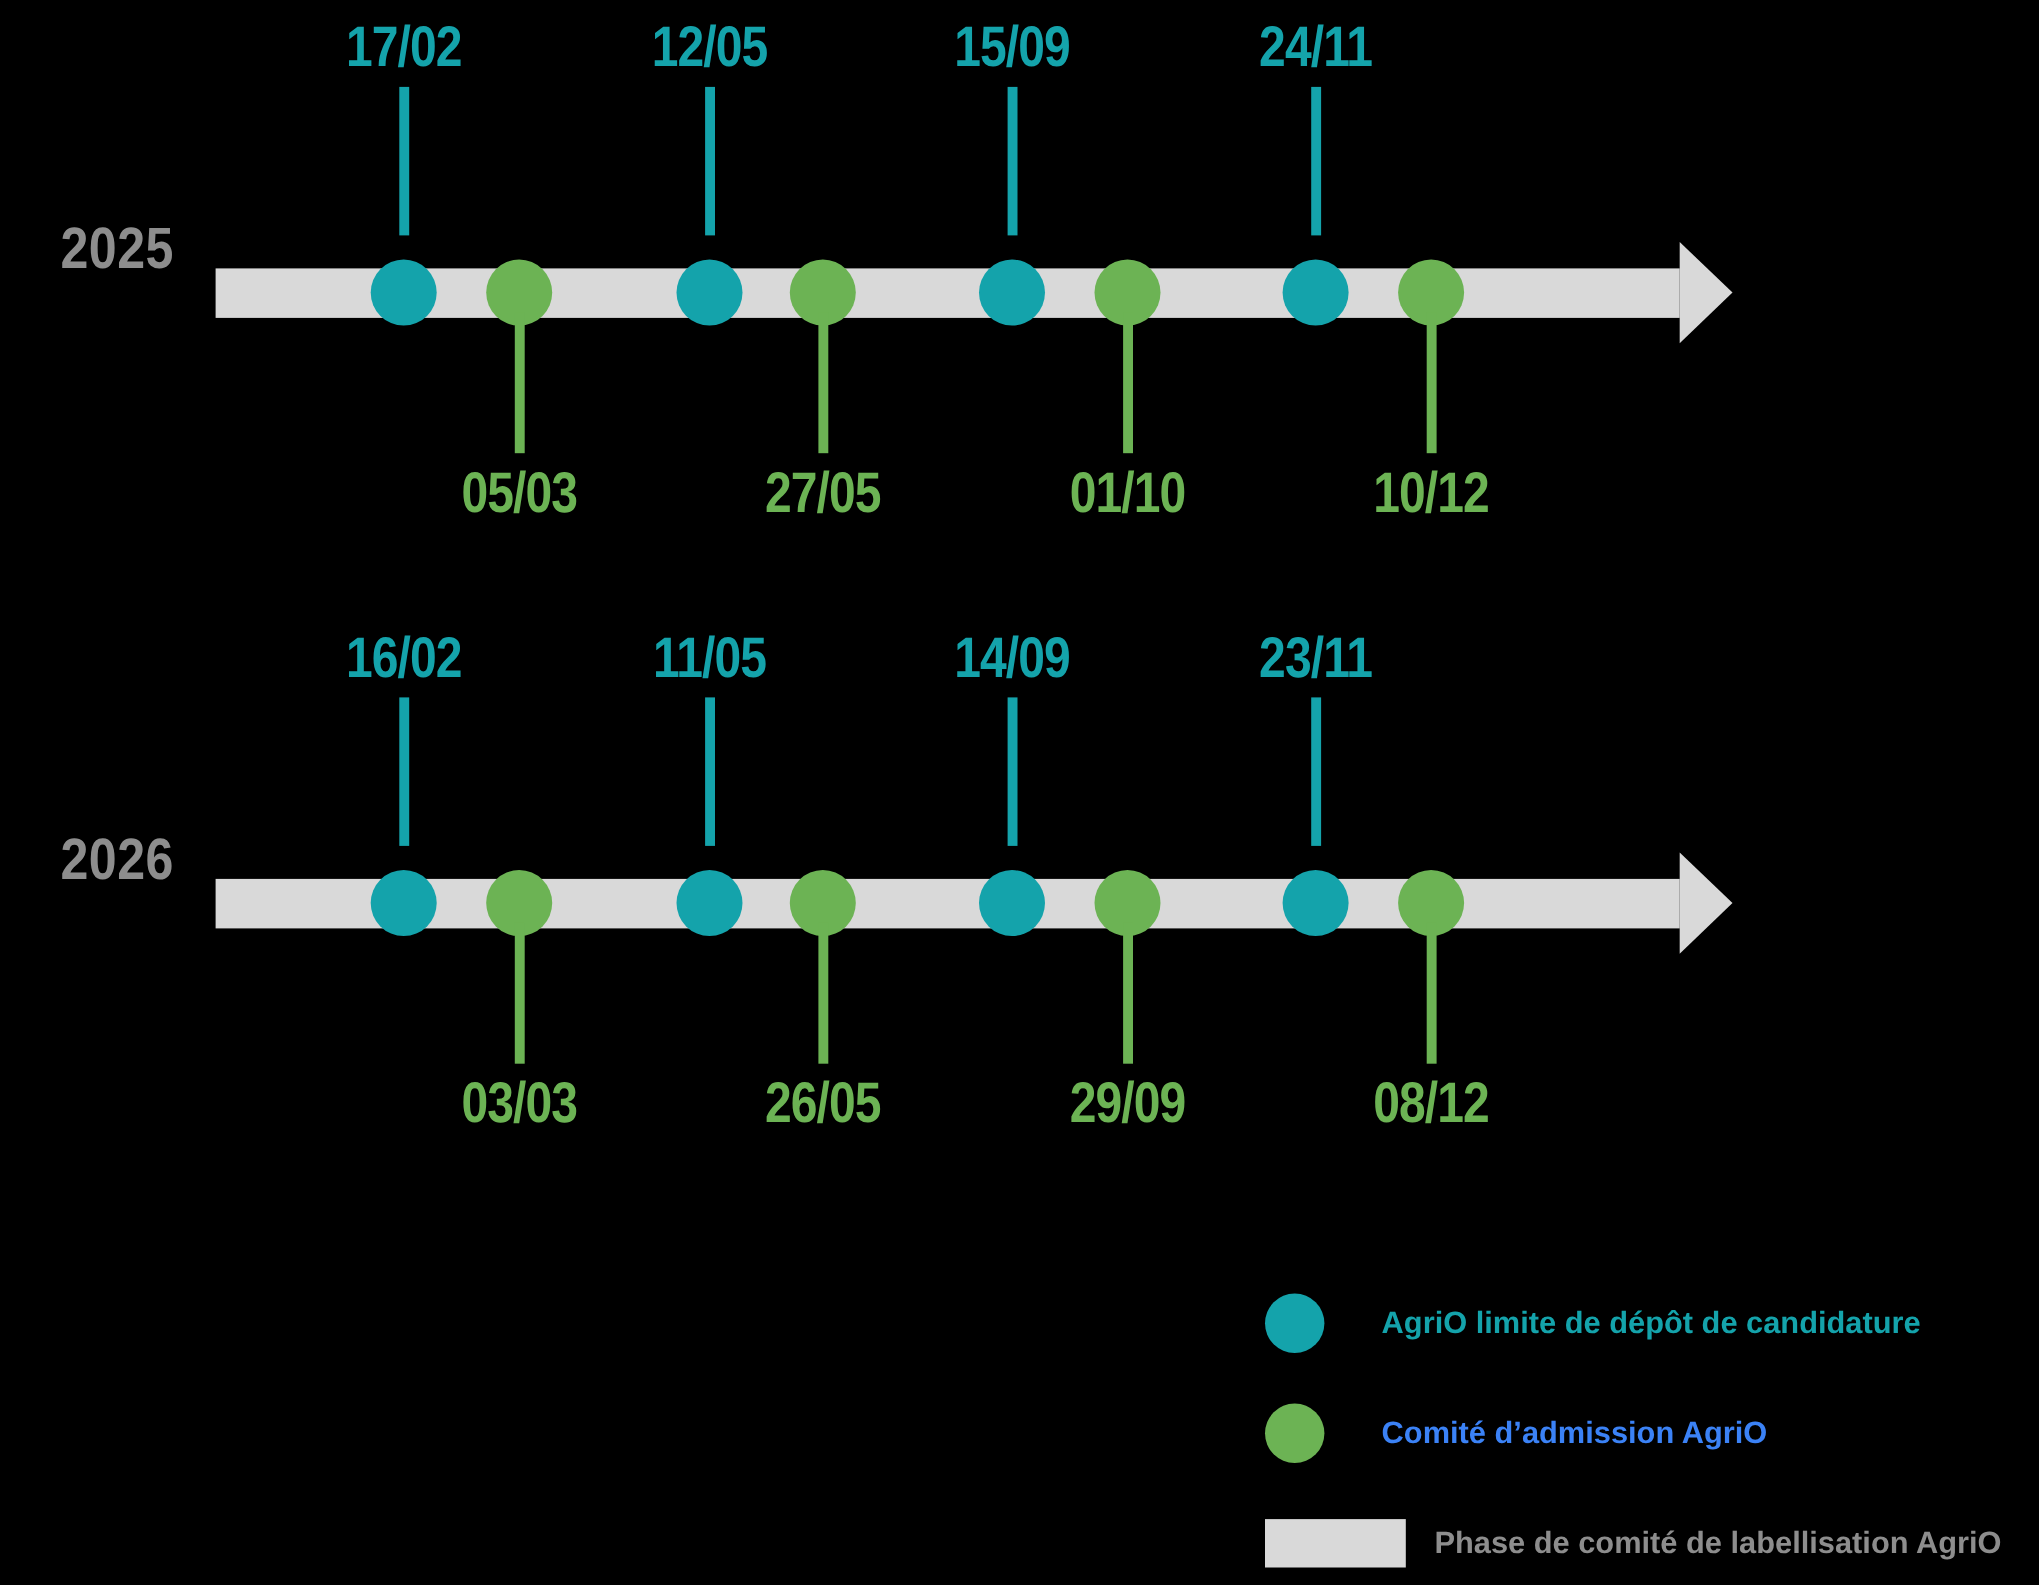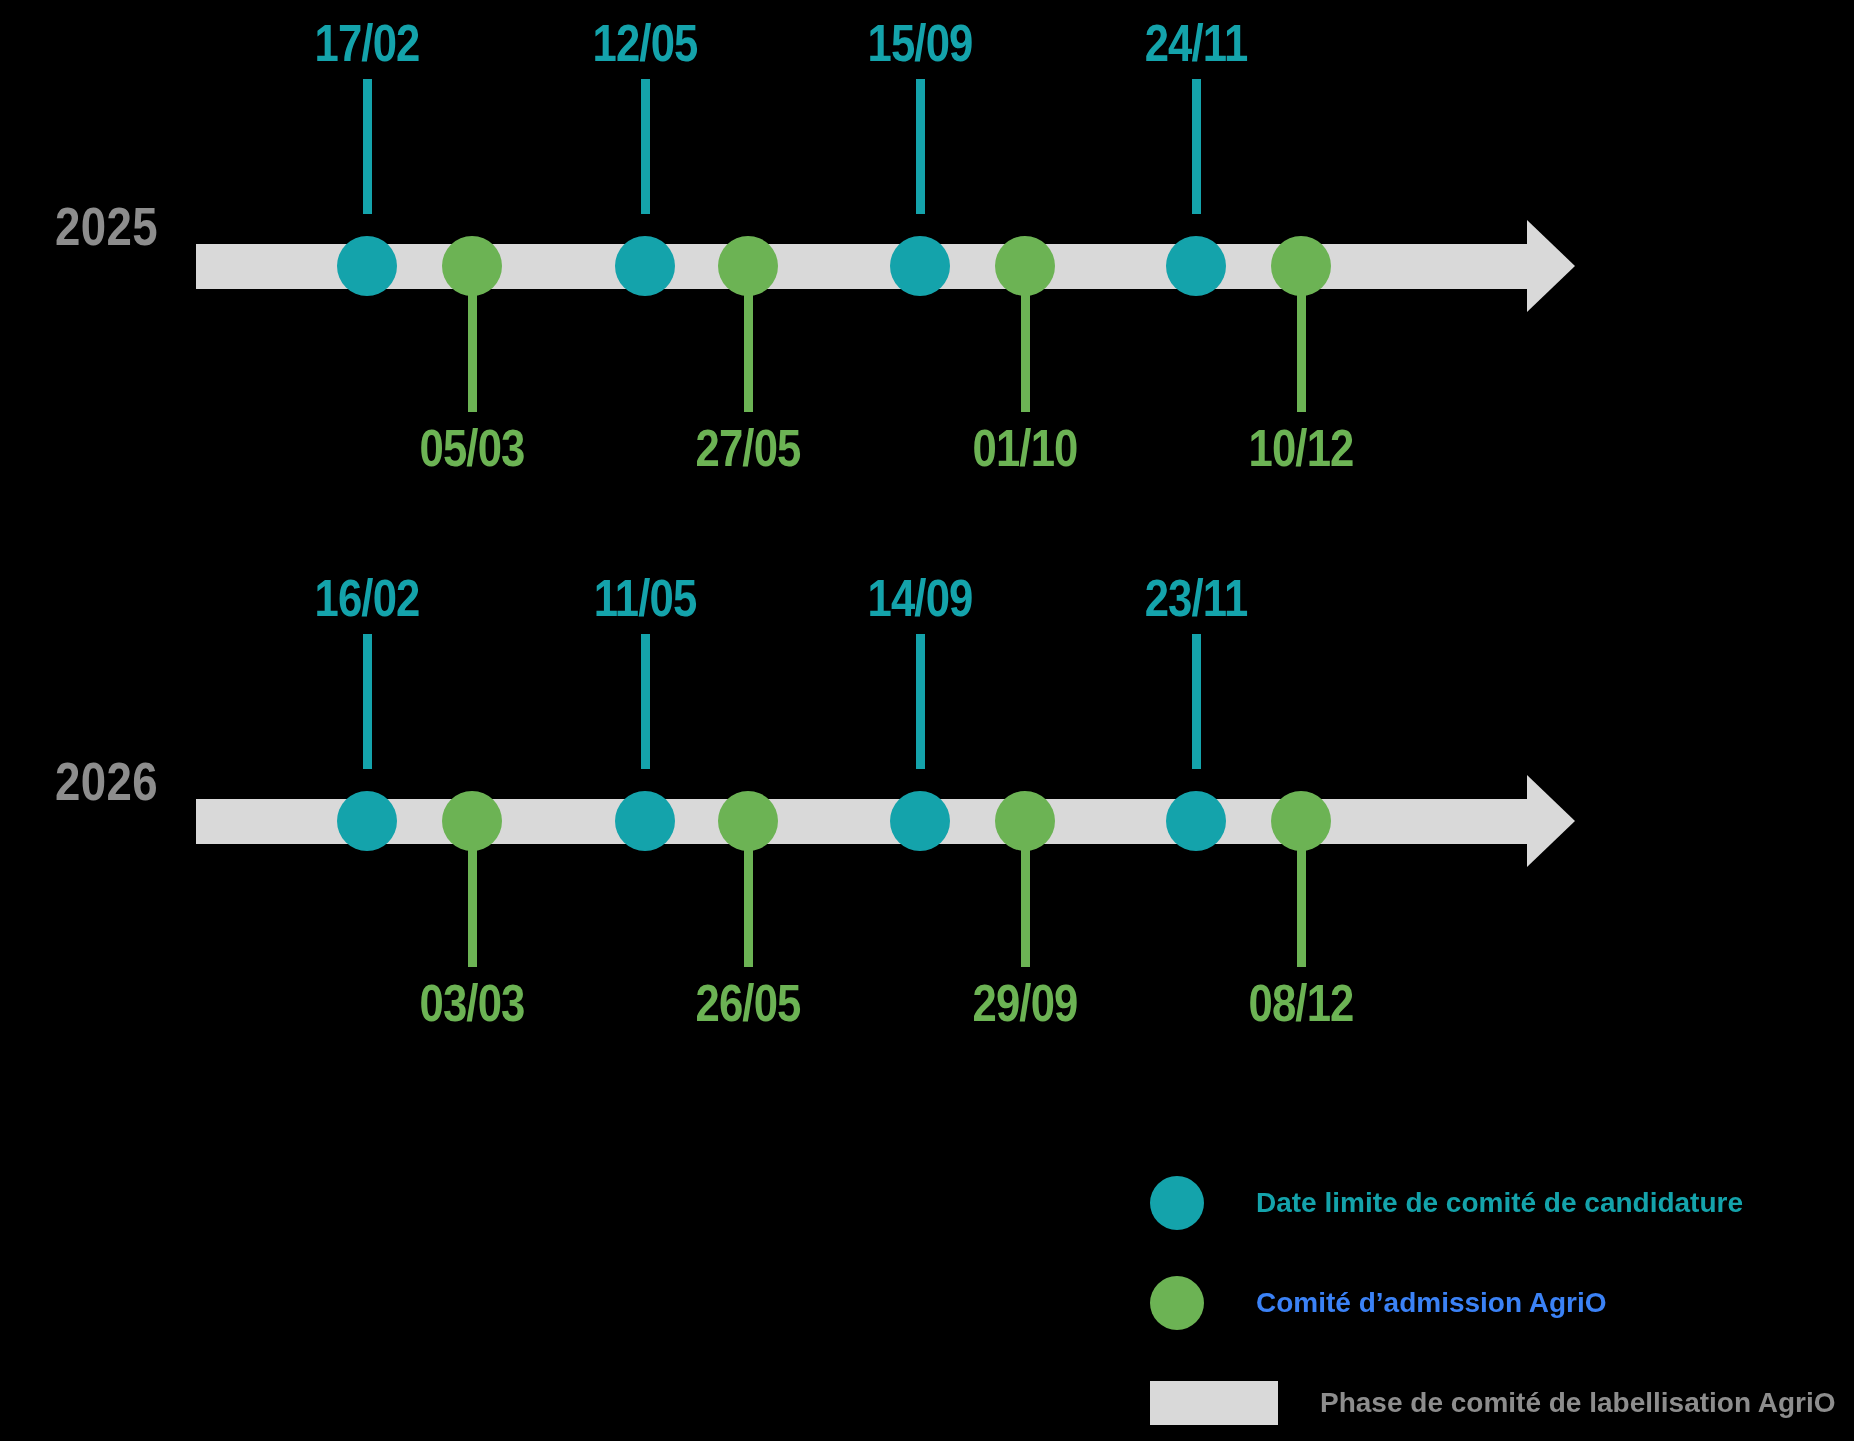--- a/index.html
+++ b/index.html
@@ -156,21 +156,21 @@
     background: #d9d9d9;
   }
   .legend-text {
     font-size: 28px;
     font-weight: 700;
     line-height: 1;
     white-space: nowrap;
   }
   .legend-item.it0 .legend-text { margin-left: 52px; color: #14a3ab; }
   .legend-item.it1 .legend-text { margin-left: 52px; color: #3b82f6; }
-  .legend-item.it2 .legend-text { margin-left: 42px; color: #8d8d8d; }
+  .legend-item.it2 .legend-text { margin-left: 26px; color: #8d8d8d; }
 </style>
 </head>
 <body>
 
 <div class="stage">
 
   <div class="year-row row-2025">
     <div class="year-label">2025</div>
 
     <div class="axis"></div>
@@ -275,21 +275,21 @@
       <div class="dot"></div>
       <div class="stem"></div>
       <div class="date">08/12</div>
     </div>
   </div>
 
   <div class="legend">
 
     <div class="legend-item it0">
       <div class="legend-swatch-dot" style="background:#14a3ab"></div>
-      <div class="legend-text">Date limite de comité de candidature</div>
+      <div class="legend-text">AgriO limite de dépôt de candidature</div>
     </div>
 
     <div class="legend-item it1">
       <div class="legend-swatch-dot" style="background:#6cb354"></div>
       <div class="legend-text">Comité d’admission AgriO</div>
     </div>
 
     <div class="legend-item it2">
       <div class="legend-swatch-bar"></div>
       <div class="legend-text">Phase de comité de labellisation AgriO</div>

